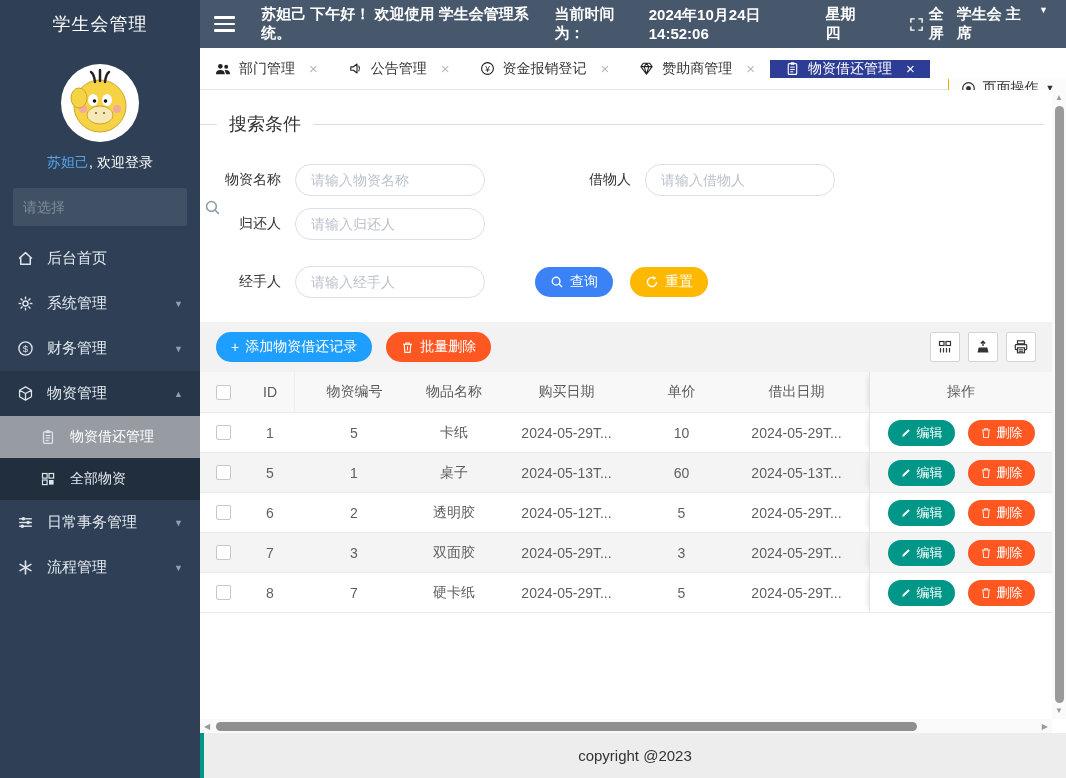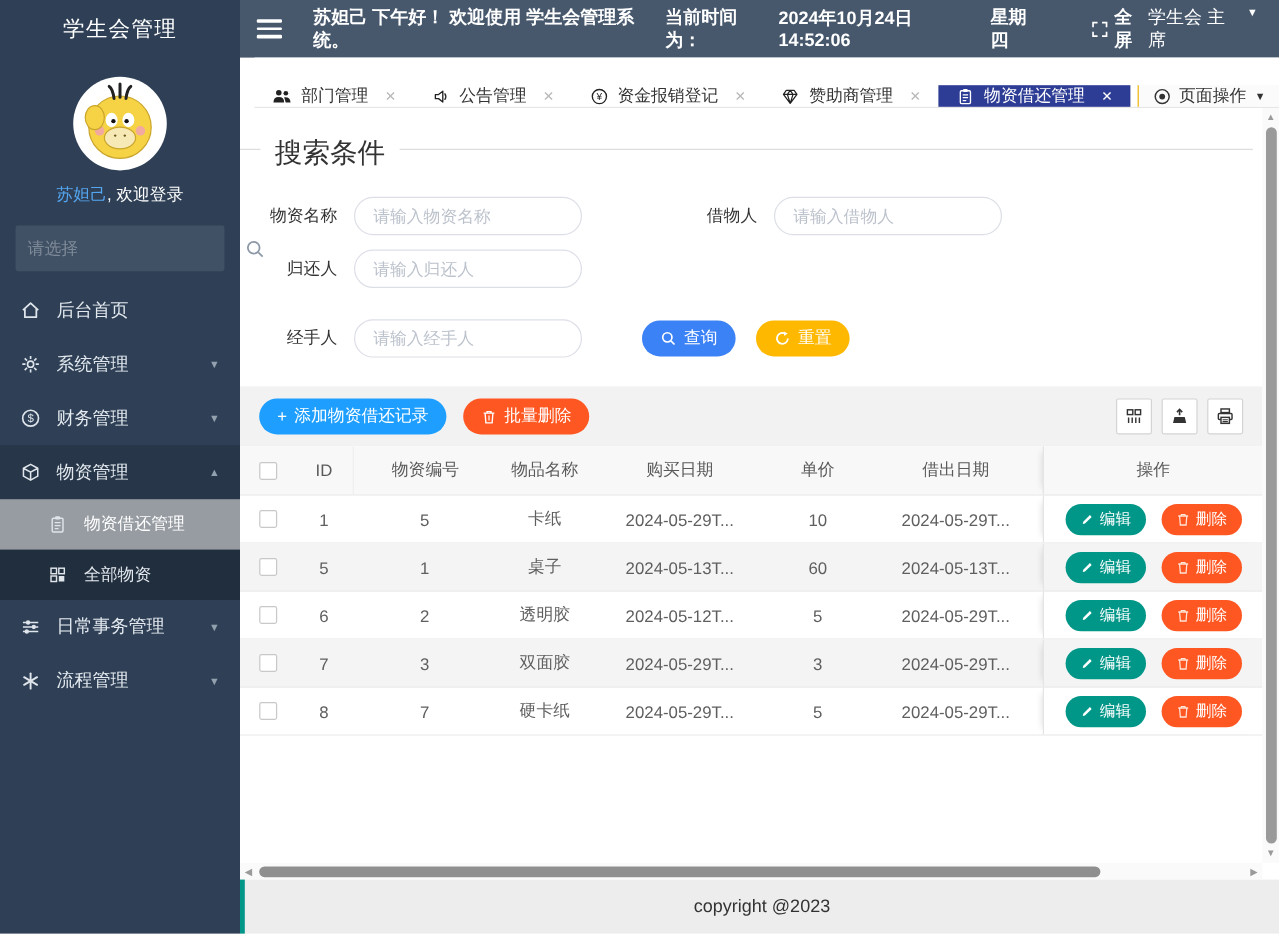--- a/index.html
+++ b/index.html
@@ -29,39 +29,39 @@
   .submenu .menu-item { height:42px; padding-left:40px; font-size:14px; }
   .submenu .menu-item.active { background:#979ca2; color:#fff; }
 
   
   .main { position:absolute; left:200px; top:0; right:0; height:778px; }
   .topbar { position:absolute; top:0; left:0; right:0; height:48px; background:#47586d; display:flex; align-items:center; color:#fff; padding:0 18px 0 14px; font-size:15px; }
   .hamburger { width:22px; cursor:pointer; margin-right:26px; }
   .hamburger div { height:2.5px; background:#fff; margin:4px 0; border-radius:1px; }
   .hwelcome { display:flex; align-items:center; gap:8px; font-weight:bold; }
   .fullscreen { display:flex; align-items:center; gap:5px; margin-left:40px; font-weight:bold; cursor:pointer; }
-  .usermenu { margin-left:auto; display:flex; align-items:flex-start; gap:7px; font-weight:normal; cursor:pointer; }
+  .usermenu { margin-left:auto; display:flex; align-items:flex-start; gap:7px; font-weight:bold; cursor:pointer; }
   .usermenu .caret, .pageops .caret { font-size:9px; }
 
   
-  .tabbar { position:absolute; top:48px; left:12px; right:0; height:42px; background:#fff; border-bottom:1px solid #e6e6e6; display:flex; align-items:flex-end; }
+  .tabbar { position:absolute; top:48px; left:0; right:0; height:42px; background:#fff; border-bottom:1px solid #e6e6e6; display:flex; align-items:center; }
   .tab { display:flex; align-items:center; gap:8px; padding:0 15px; font-size:14px; color:#333; cursor:pointer; }
   .tab .ticon { color:#222; }
   .tab .tclose { color:#b9b9b9; font-size:15px; margin-left:6px; }
   .tab.active { background:#2d3c94; color:#fff; }
   .tab.active .ticon, .tab.active .tclose { color:#fff; }
   .pageops { margin-left:auto; width:118px; border-left:1px solid #eab308; background:#fbfbfb; display:flex; align-items:center; justify-content:center; gap:7px; font-size:14px; cursor:pointer;margin-top:39px; }
 
   
   .content { position:absolute; top:90px; left:0; right:0; bottom:45px; background:#fff; overflow:hidden; }
   .content-inner { margin-right:14px; }
 
   .fieldset { position:relative; margin-top:22px; height:24px; }
   .fieldset .line { position:absolute; top:12px; left:0; right:8px; height:1px; background:#ddd; }
-  .fieldset .legend { position:absolute; top:0; left:17px; background:#fff; padding:0 12px; font-size:23px; color:#333; }
+  .fieldset .legend { position:absolute; top:0; left:17px; background:#fff; padding:0 12px; font-size:18px; color:#333; }
 
   .form { margin-top:28px; }
   .frow { display:flex; align-items:center; margin-bottom:12px; }
   .fgroup { display:flex; align-items:center;justify-content:space-between; }
   .fgroup label { width:95px; text-align:right; padding-right:14px; font-size:14px; color:#333; }
   .fgroup input { width:190px; height:32px; border:1px solid #dcdfe6; border-radius:16px; padding:0 15px; font-size:14px; color:#333; outline:none; }
   .fgroup input::placeholder { color:#bcc2cc; }
   .fgroup.col2 { margin-left:40px; }
   .fgroup.col2 label { width:120px; }
   .frow.gap-top { margin-top:26px; }

